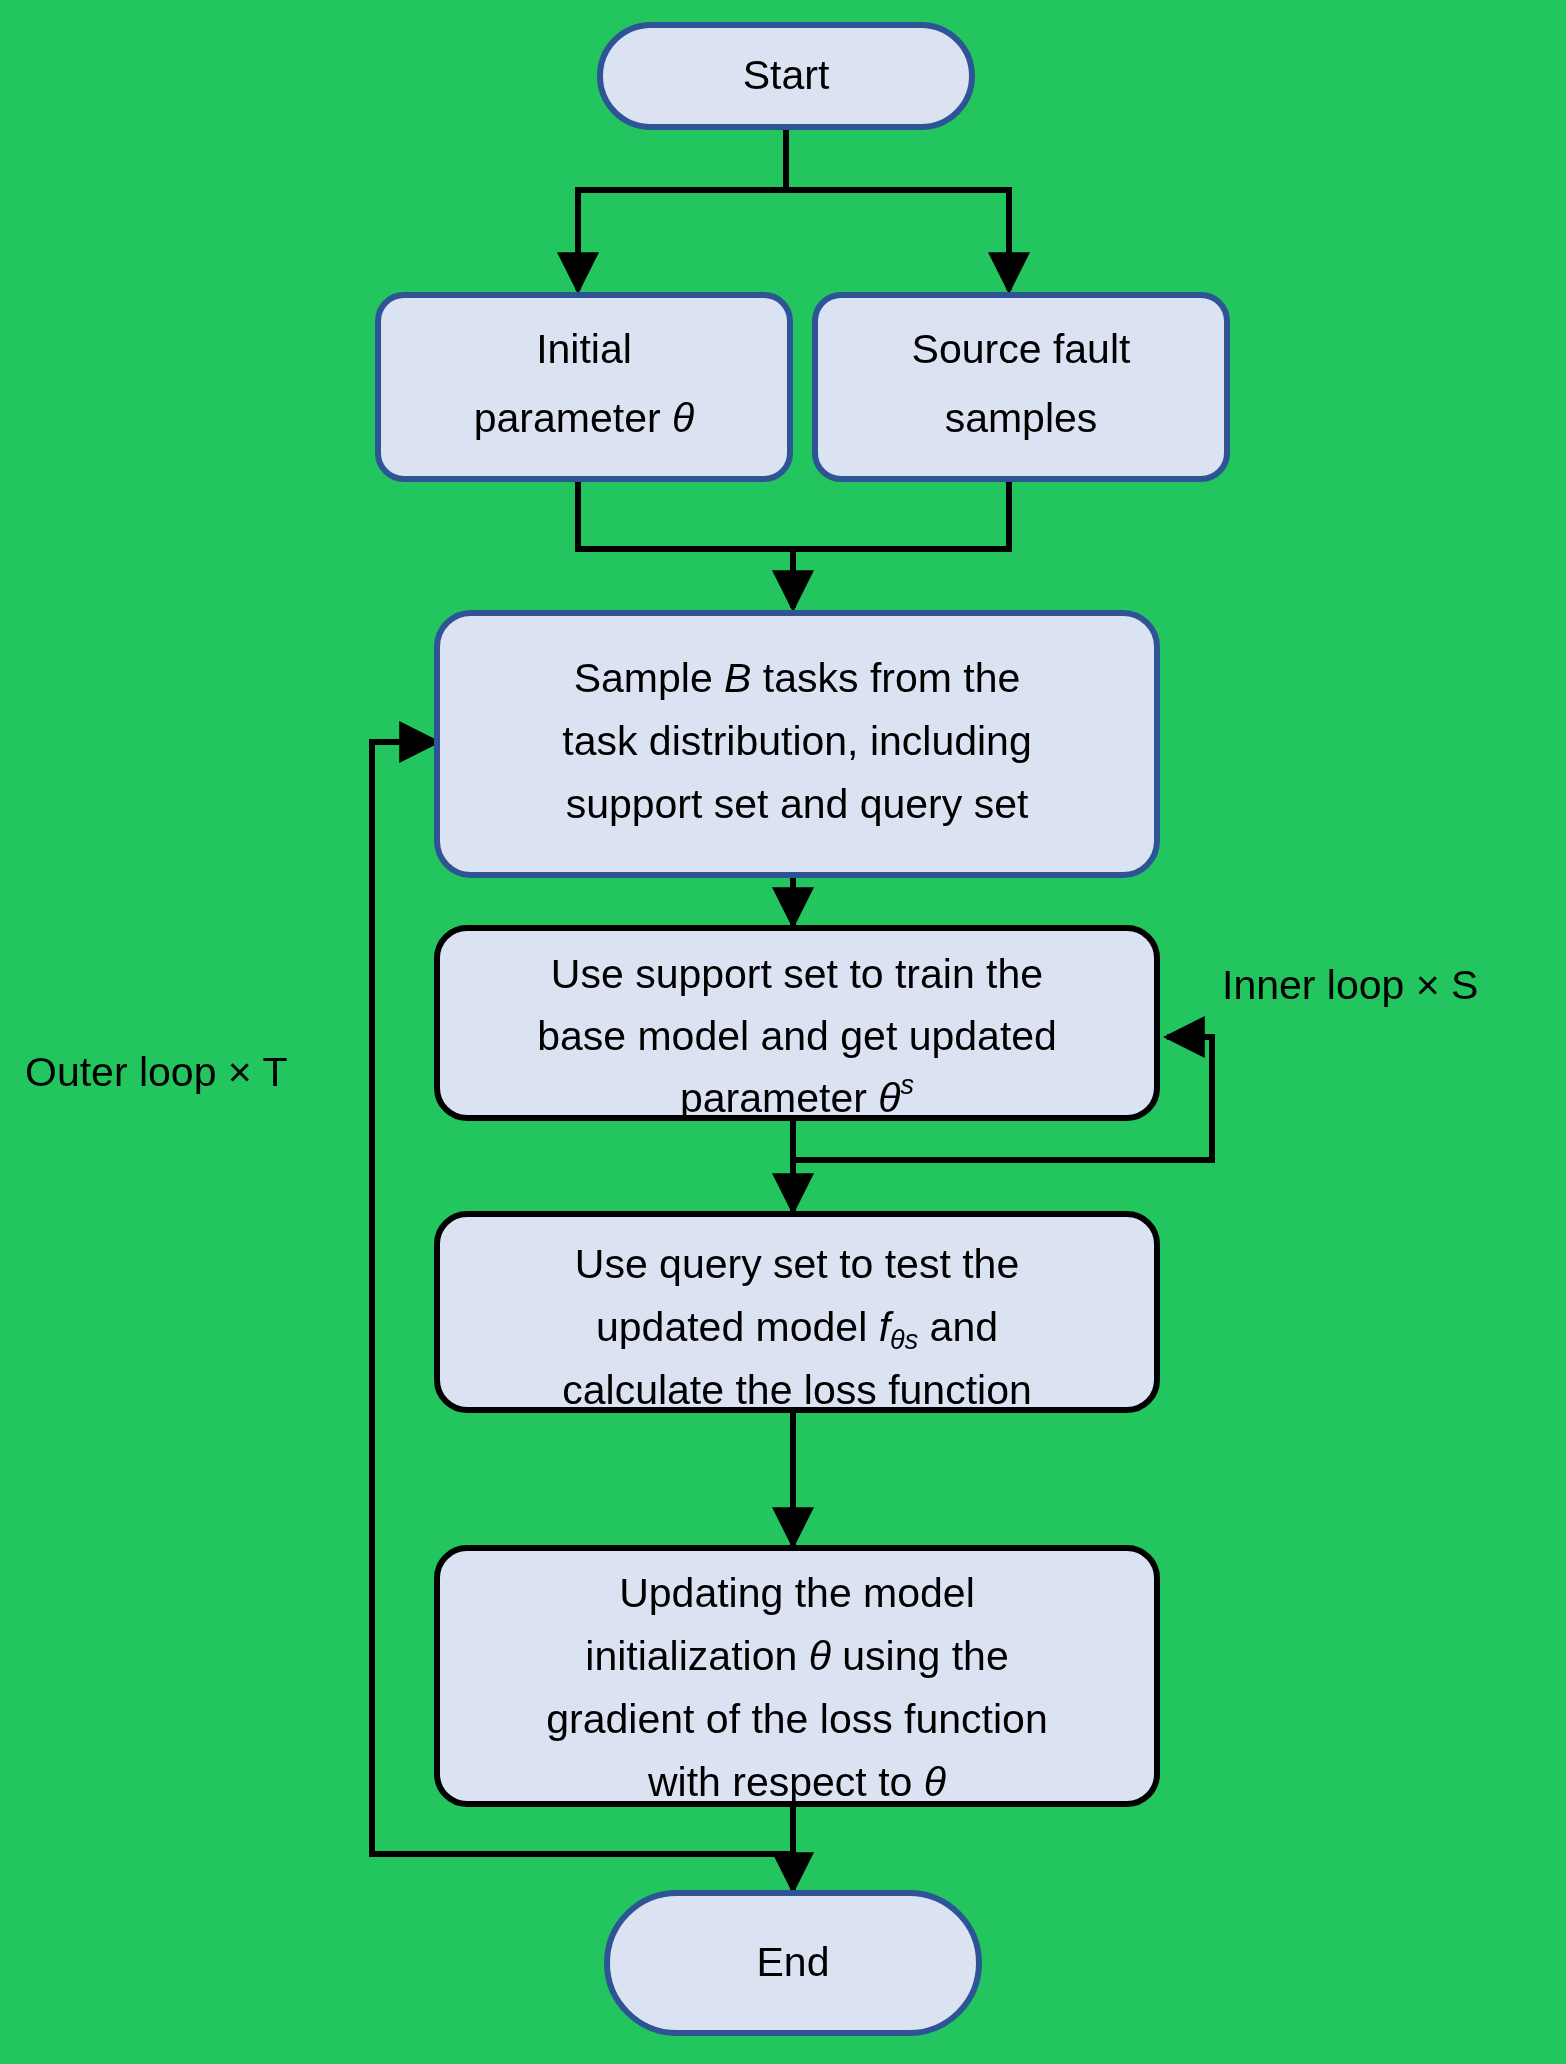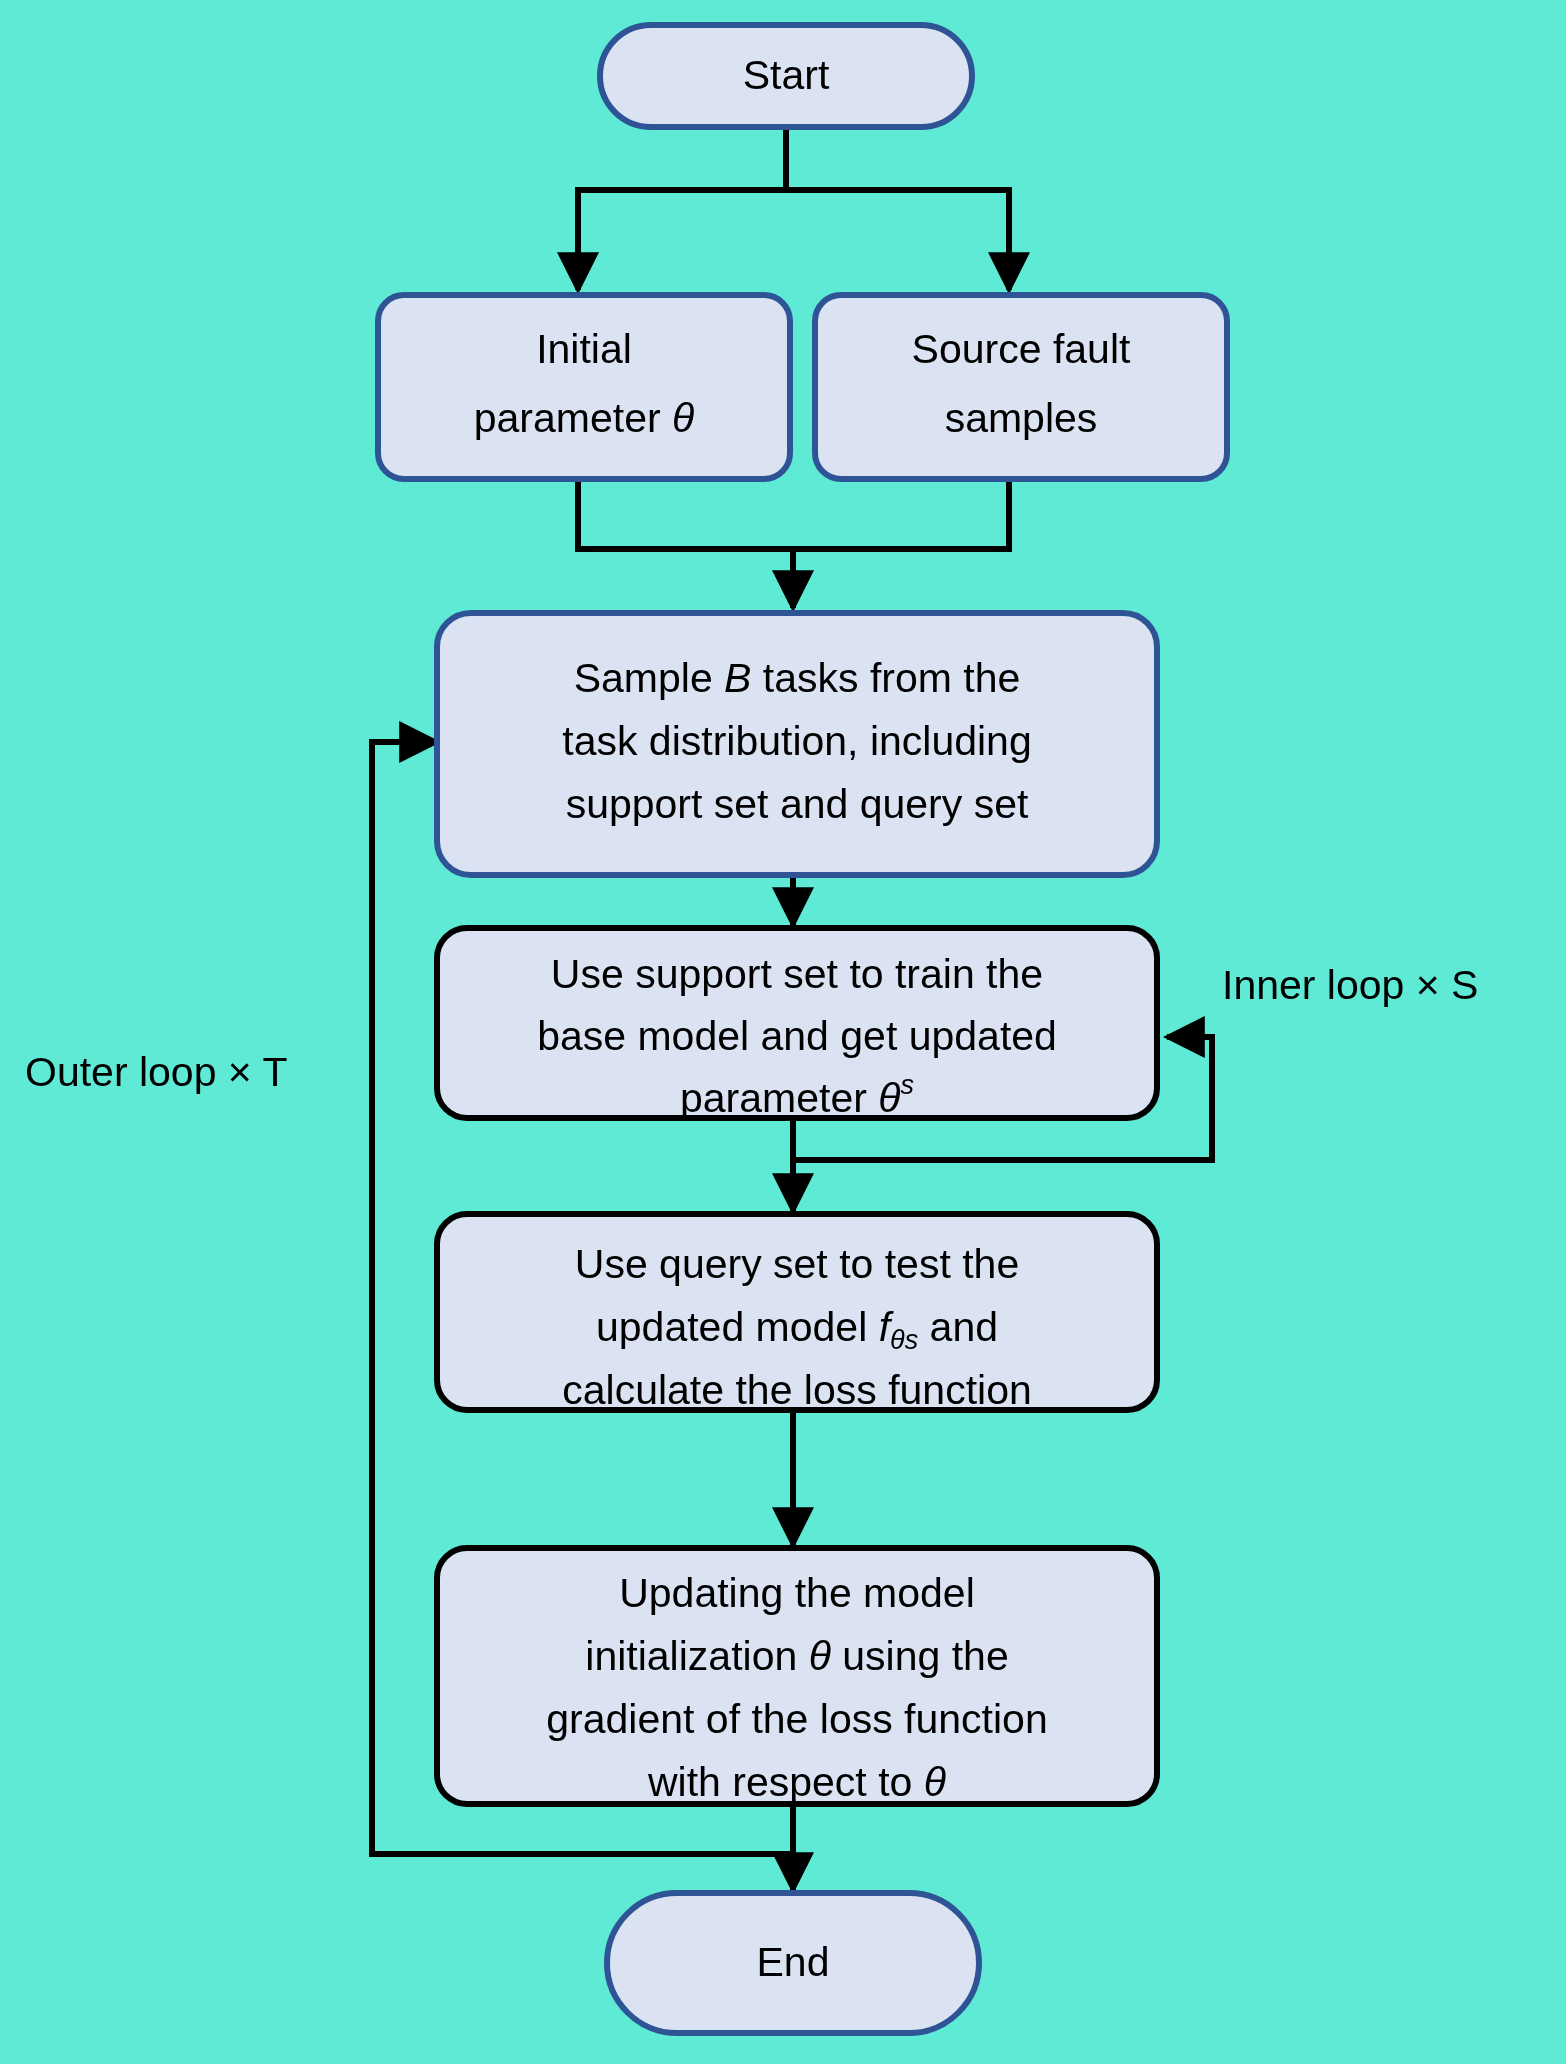--- a/index.html
+++ b/index.html
@@ -7,21 +7,21 @@
     padding: 0;
     background: #ffffff;
   }
   body {
     font-family: "Liberation Sans", sans-serif;
   }
   #flowchart-root {
     position: relative;
     width: 1566px;
     height: 2064px;
-    background: #5eead4;
+    background: #22c55e;
     overflow: hidden;
   }
   svg#flow-svg {
     position: absolute;
     top: 0;
     left: 0;
     width: 1566px;
     height: 2064px;
     display: block;
   }

